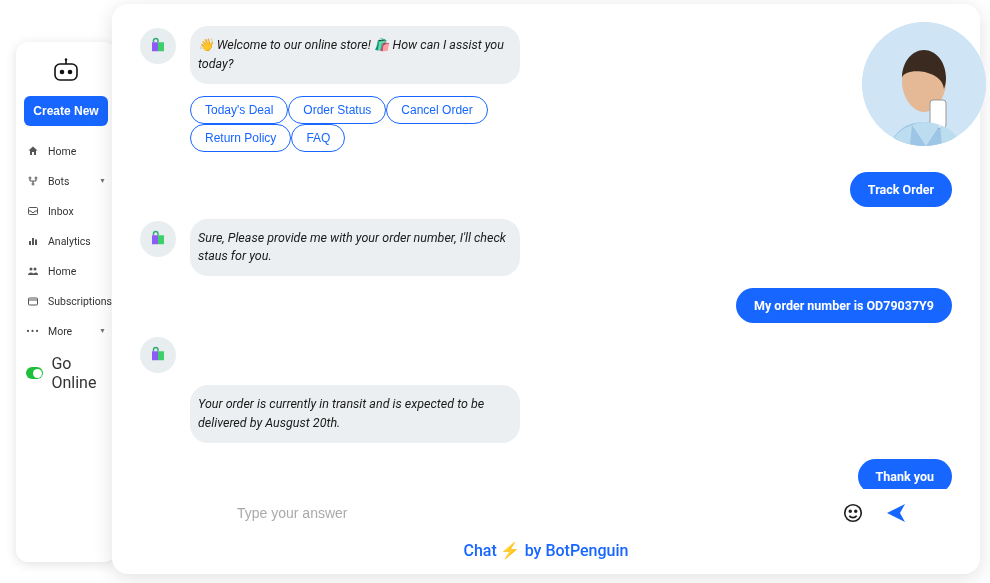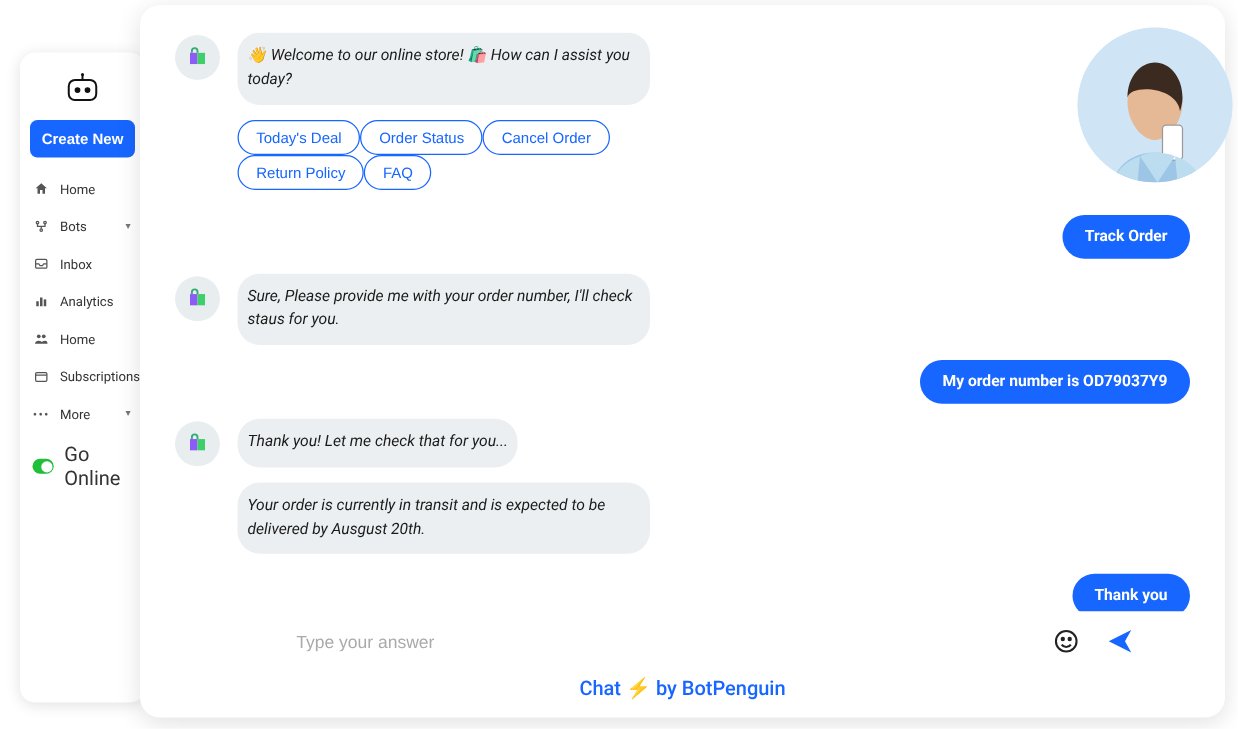--- a/index.html
+++ b/index.html
@@ -373,21 +373,20 @@
     </div>
 
     <div class="msg-row">
       <div class="bot-avatar">
         <svg width="18" height="18" viewBox="0 0 24 24">
           <path d="M6 7V5a3 3 0 016 0v2" fill="none" stroke="#3a7" stroke-width="2"></path>
           <rect x="4" y="7" width="8" height="12" fill="#8d5cf6"></rect>
           <rect x="12" y="7" width="8" height="12" fill="#3ecf6b"></rect>
         </svg>
       </div>
-      <div class="bubble-bot">Thank you! Let me check that for you...</div>
     </div>
 
     <div class="group-indent">
       <div class="bubble-bot">Your order is currently in transit and is expected to be delivered by Ausgust 20th.</div>
     </div>
 
     <div class="msg-row user">
       <div class="bubble-user">Thank you</div>
     </div>
 

